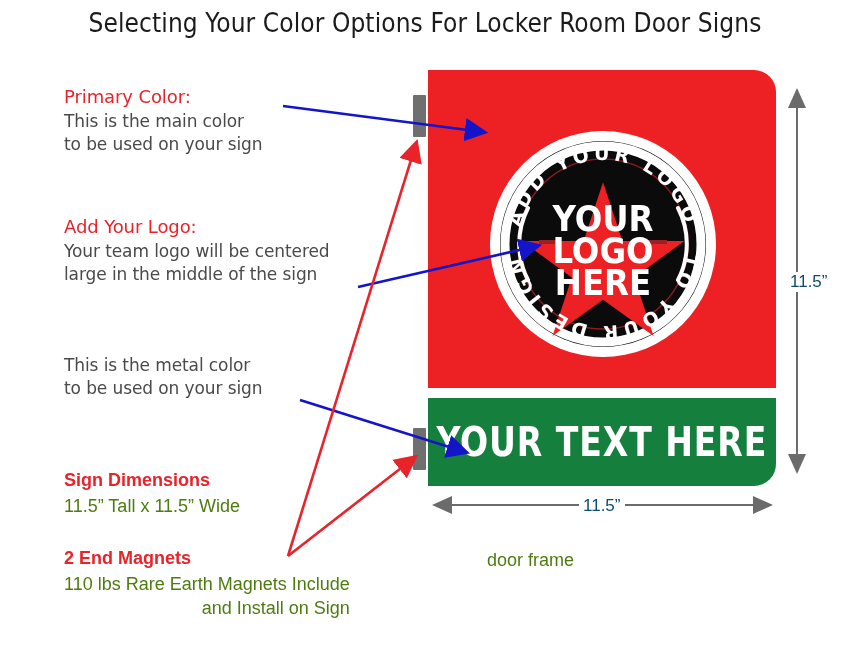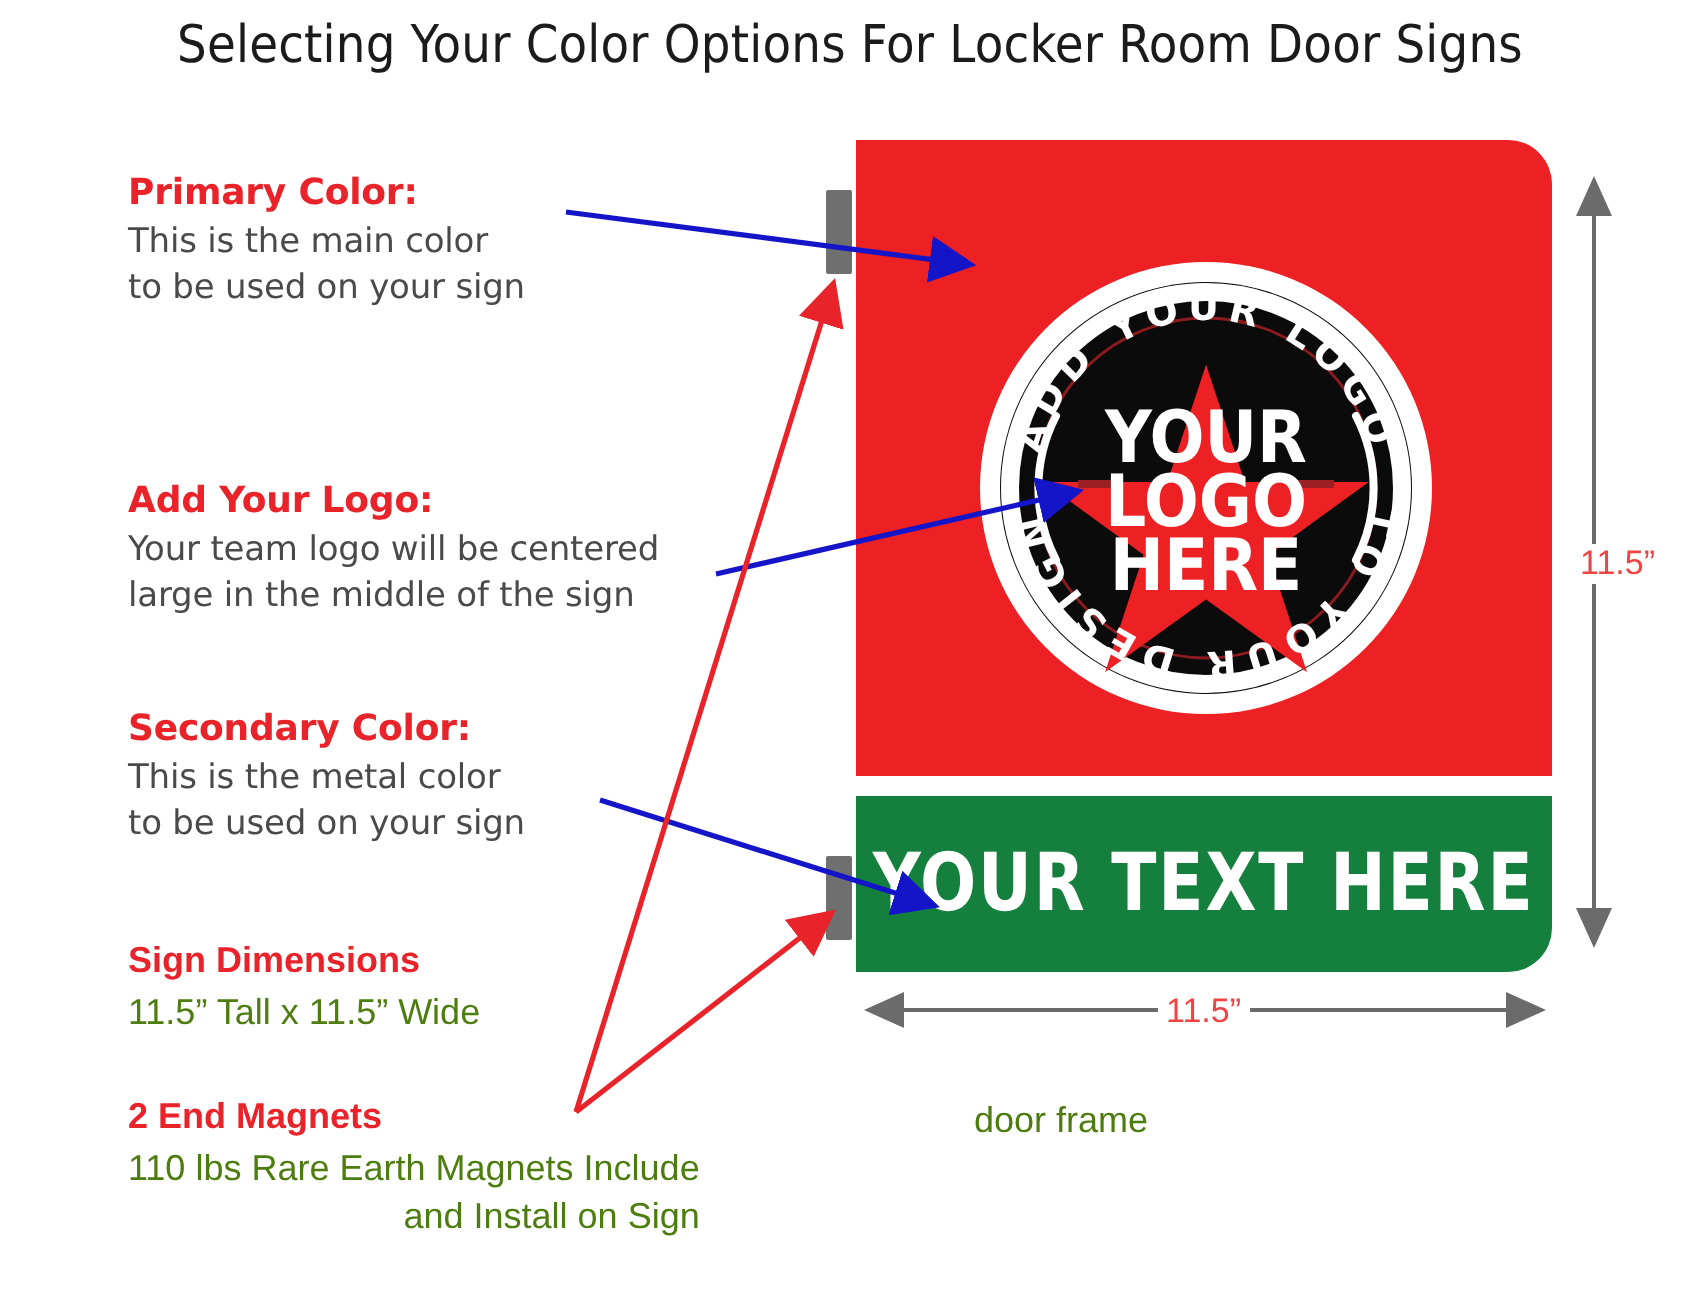--- a/index.html
+++ b/index.html
@@ -34,21 +34,21 @@
     font-weight: 400;
     color: #1b1b1b;
     letter-spacing: 0.1px;
     white-space: nowrap;
   }
 
   
   .callout { position: absolute; }
   .callout .c-head {
     font-family: "DejaVu Sans", "Liberation Sans", sans-serif;
-    font-weight: bold;
+    font-weight: normal;
     font-size: 18px;
     color: #E8232A;
     margin: 0 0 3px 0;
     white-space: nowrap;
     letter-spacing: -0.1px;
   }
   .callout .c-line {
     font-family: "DejaVu Sans", "Liberation Sans", sans-serif;
     font-size: 17px;
     color: #4a4a4a;
@@ -117,21 +117,21 @@
     left: 487px; top: 128px;
     width: 232px; height: 232px;
   }
   .badge svg { display: block; }
 
   
   .dim-label {
     position: absolute;
     font-family: "Liberation Sans", sans-serif;
     font-size: 17px;
-    color: #ef4444;
+    color: #0c4a6e;
     white-space: nowrap;
     background: #ffffff;
     padding: 0 4px;
     text-align: center;
   }
   #dim-v-label { left: 786px; top: 272px; }
   #dim-h-label { left: 579px; top: 496px; }
 
   
   #arrows {
@@ -195,28 +195,27 @@
       </g>
     </svg>
   </div>
 
   <div class="callout" style="left:64px; top:86px;">
     <div class="c-head">Primary Color:</div>
     <div class="c-line">This is the main color</div>
     <div class="c-line">to be used on your sign</div>
   </div>
 
-  <div class="callout" style="left:64px; top:216px;margin-top:24px;">
+  <div class="callout" style="left:64px; top:216px;">
     <div class="c-head">Add Your Logo:</div>
     <div class="c-line">Your team logo will be centered</div>
     <div class="c-line">large in the middle of the sign</div>
   </div>
 
   <div class="callout" style="left:64px; top:354px;">
-    <div class="c-head">Secondary Color:</div>
     <div class="c-line">This is the metal color</div>
     <div class="c-line">to be used on your sign</div>
   </div>
 
   <div class="callout alt" style="left:64px; top:470px;">
     <div class="c-head">Sign Dimensions</div>
     <div class="c-line">11.5” Tall x 11.5” Wide</div>
   </div>
 
   <div class="callout alt" style="left:64px; top:548px;">

